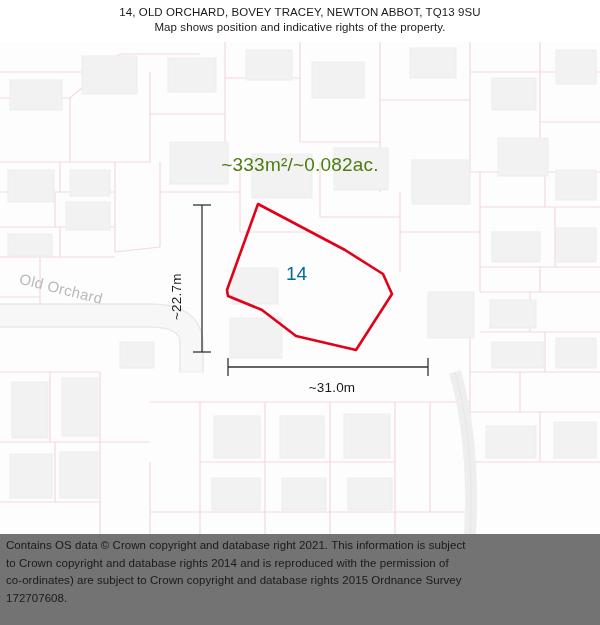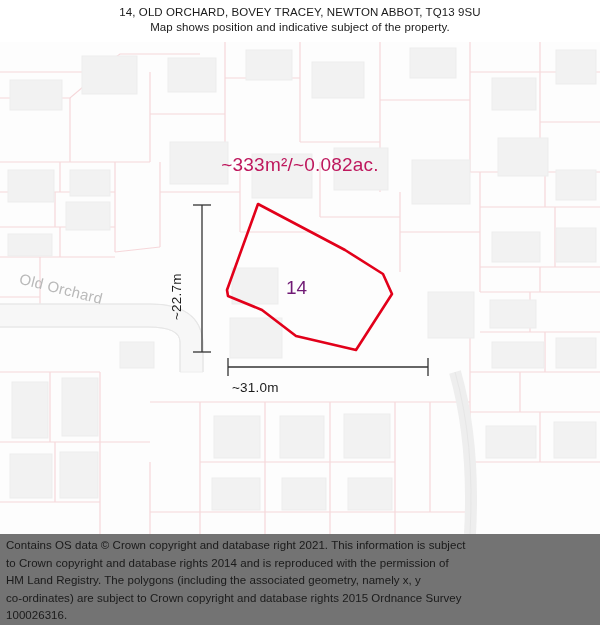--- a/index.html
+++ b/index.html
@@ -58,49 +58,49 @@
     display: block;
   }
   
   .area-label {
     position: absolute;
     left: 0;
     top: 112px;
     width: 600px;
     text-align: center;
     font-size: 19px;
-    color: #be185d;
+    color: #4d7c0f;
     letter-spacing: 0.2px;
   }
   .plot-number {
     position: absolute;
     left: 286px;
-    top: 235px;
+    top: 221px;
     font-size: 19px;
-    color: #701a75;
+    color: #0369a1;
   }
   .dim-v {
     position: absolute;
     left: 169px;
     top: 200px;
     width: 22px;
     height: 110px;
     font-size: 13.5px;
     color: #1a1a1a;
     writing-mode: vertical-rl;
     transform: rotate(180deg);
     text-align: center;
     letter-spacing: 0.2px;
   }
   .dim-h {
     position: absolute;
     left: 232px;
     top: 338px;
     width: 200px;
-    text-align: left;
+    text-align: center;
     font-size: 13.5px;
     color: #1a1a1a;
     letter-spacing: 0.2px;
   }
   .street-label {
     position: absolute;
     left: 22px;
     top: 228px;
     font-size: 15px;
     color: #b9b9b9;
@@ -127,21 +127,21 @@
     letter-spacing: 0.05px;
   }
 </style>
 </head>
 <body>
 
 <div class="page">
 
   <div class="header">
     <div class="addr">14, OLD ORCHARD, BOVEY TRACEY, NEWTON ABBOT, TQ13 9SU</div>
-    <div class="sub">Map shows position and indicative subject of the property.</div>
+    <div class="sub">Map shows position and indicative rights of the property.</div>
   </div>
 
   <div class="map">
     <svg width="600" height="492" viewBox="0 0 600 492" xmlns="http://www.w3.org/2000/svg">
 
       <rect x="0" y="0" width="600" height="492" fill="#fdfdfd"></rect>
 
       <g stroke="#f6d7da" stroke-width="1.2" fill="none">
 
         <path d="M0 30 L95 30 L120 12 L200 12"></path>
@@ -292,18 +292,17 @@
     <div class="area-label">~333m²/~0.082ac.</div>
     <div class="plot-number">14</div>
     <div class="dim-v">~22.7m</div>
     <div class="dim-h">~31.0m</div>
     <div class="street-label">Old Orchard</div>
   </div>
 
   <div class="footer">
     <p>Contains OS data © Crown copyright and database right 2021. This information is subject</p>
     <p>to Crown copyright and database rights 2014 and is reproduced with the permission of</p>
-    <p>HM Land Registry. The polygons (including the associated geometry, namely x, y</p>
     <p>co-ordinates) are subject to Crown copyright and database rights 2015 Ordnance Survey</p>
-    <p>100026316.</p>
+    <p>172707608.</p>
   </div>
 
 </div>
 
 </body></html>

